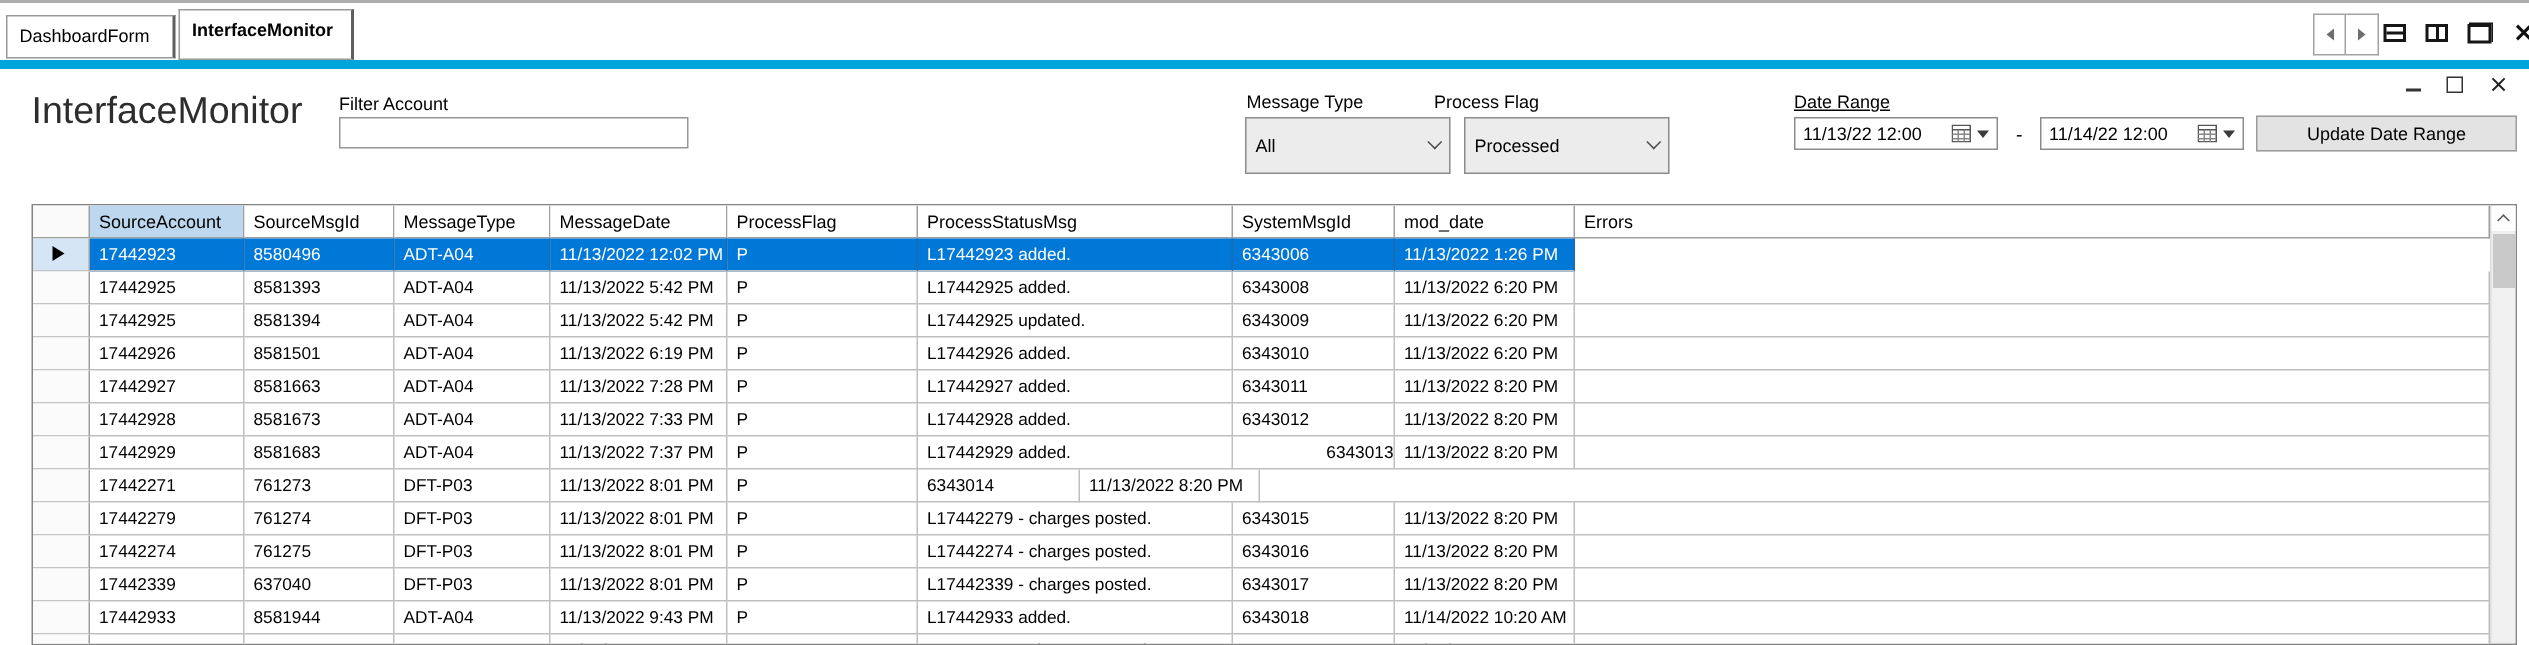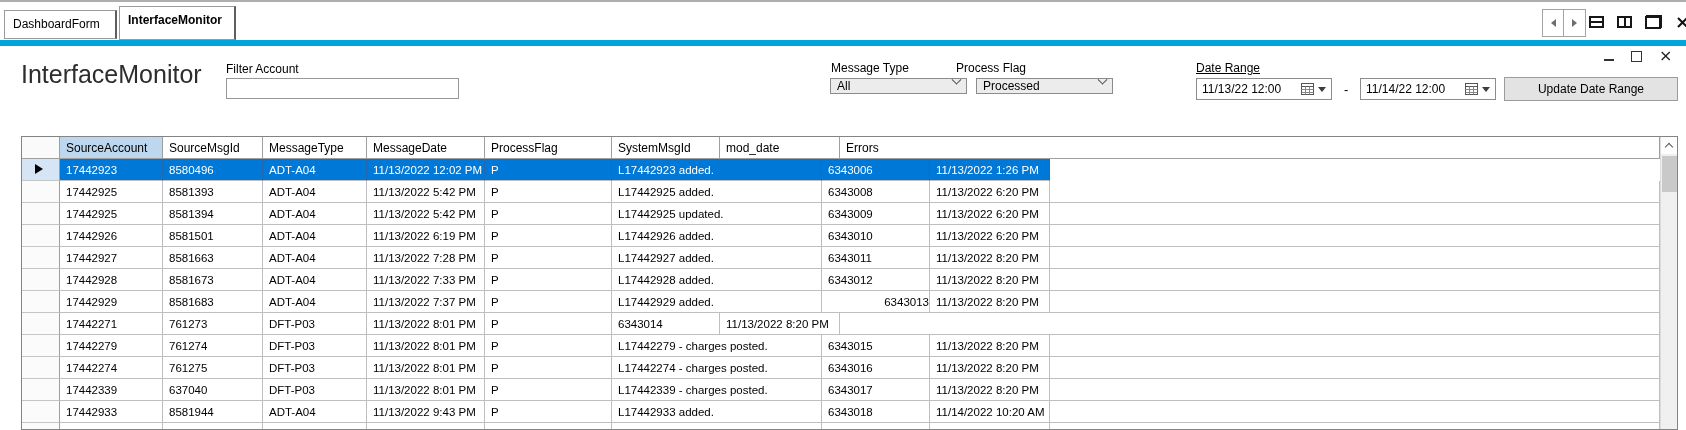--- a/index.html
+++ b/index.html
@@ -47,22 +47,22 @@
   .lbl { position:absolute; font-size:12px; color:#000; white-space:nowrap; }
   .lbl-filter   { left:226px;  top:62px; }
   .lbl-msgtype  { left:831px;  top:61px; }
   .lbl-procflag { left:956px;  top:61px; }
   .lbl-daterange{ left:1196px; top:61px;text-decoration:underline; }
 
   .txt-input { position:absolute; left:226px; top:78px; width:233px; height:21px;
                border:1px solid #979797; background:#fff; font-size:12px; padding:0 4px;
                font-family:inherit; outline:none; }
 
-  .combo { position:absolute; top:78px; height:16px; background:#ececec; border:1px solid #8c8c8c;
-           font-size:12px; display:flex; align-items:flex-start; padding:0 6px; }
+  .combo { position:absolute; top:78px; height:38px; background:#ececec; border:1px solid #8c8c8c;
+           font-size:12px; display:flex; align-items:center; padding:0 6px; }
   .combo-msgtype  { left:830px; width:137px; }
   .combo-procflag { left:976px; width:137px; }
   .combo .chev { margin-left:auto; width:7px; height:7px; border-right:1.6px solid #4f4f4f;
                  border-bottom:1.6px solid #4f4f4f; transform:rotate(45deg) translate(-2px,-2px); }
 
   .datepick { position:absolute; top:78px; width:136px; height:22px; background:#fff; border:1px solid #8c8c8c;
               font-size:12px; display:flex; align-items:center; padding:0 5px; }
   .datepick-from { left:1196px; }
   .datepick-to   { left:1360px; }
   .datepick .cal { margin-left:auto; display:block; }
@@ -179,20 +179,21 @@
 
 <div class="grid">
   <div class="grid-inner">
     <div class="ghead">
       <div class="hgutter"></div>
     <div class="hcell sorted" style="width: 103px;">SourceAccount</div>
         <div class="hcell" style="width: 100px;">SourceMsgId</div>
         <div class="hcell" style="width: 104px;">MessageType</div>
         <div class="hcell" style="width: 118px;">MessageDate</div>
         <div class="hcell" style="width: 127px;">ProcessFlag</div>
+        <div class="hcell" style="width: 210px;">ProcessStatusMsg</div>
         <div class="hcell" style="width: 108px;">SystemMsgId</div>
         <div class="hcell" style="width: 120px;">mod_date</div>
         <div class="hcell flex">Errors</div>
       </div>
     <div>
         <div class="grow selected">
           <div class="gutter-cell">
             <span class="row-arrow"></span>
           </div>
           <div class="gcell" style="width: 103px;">17442923</div>

